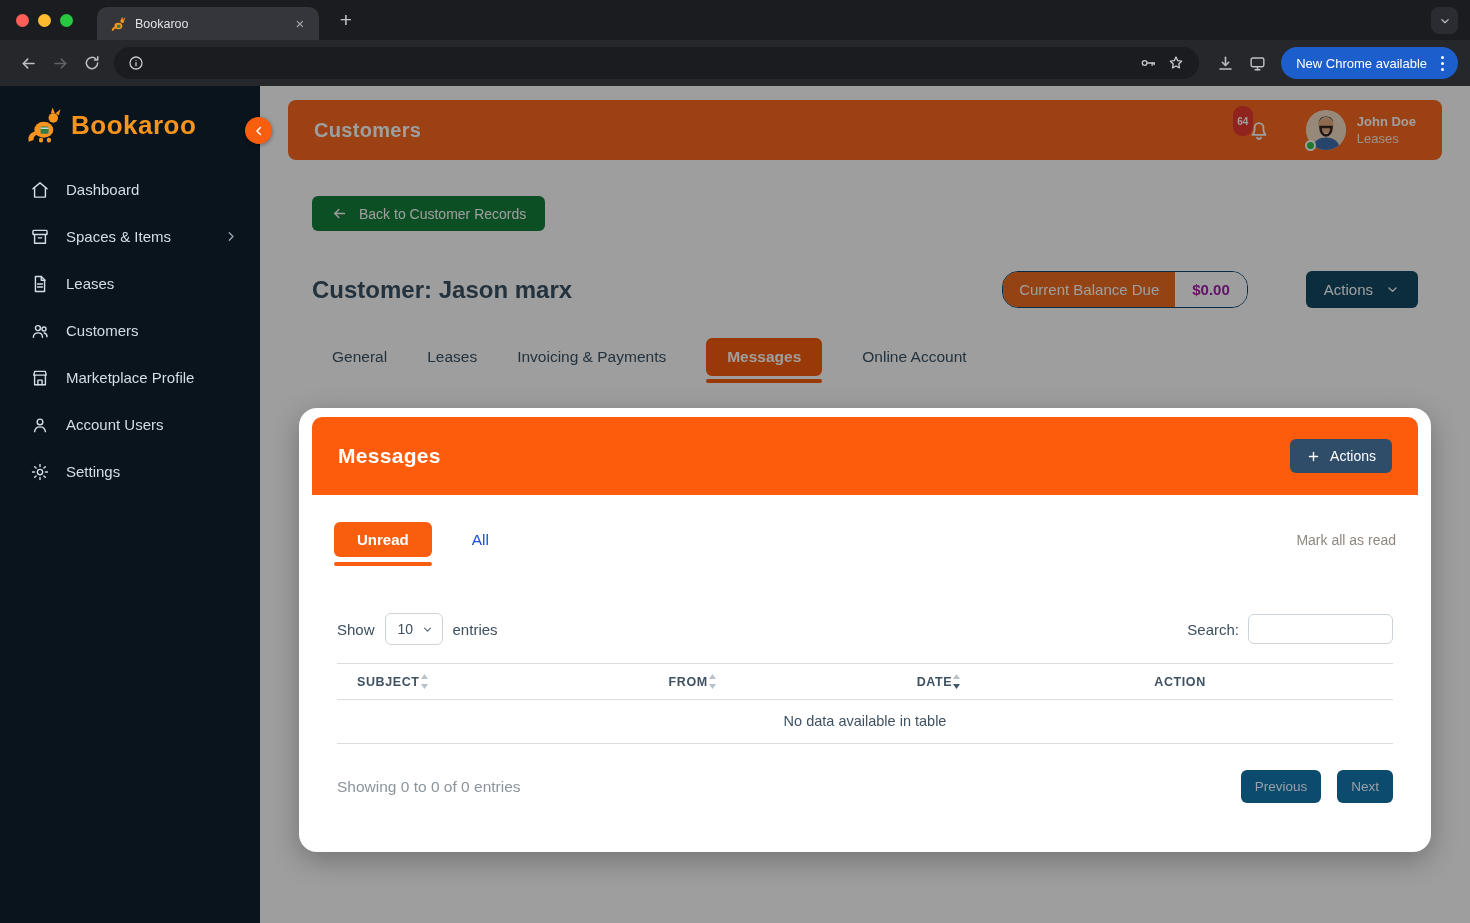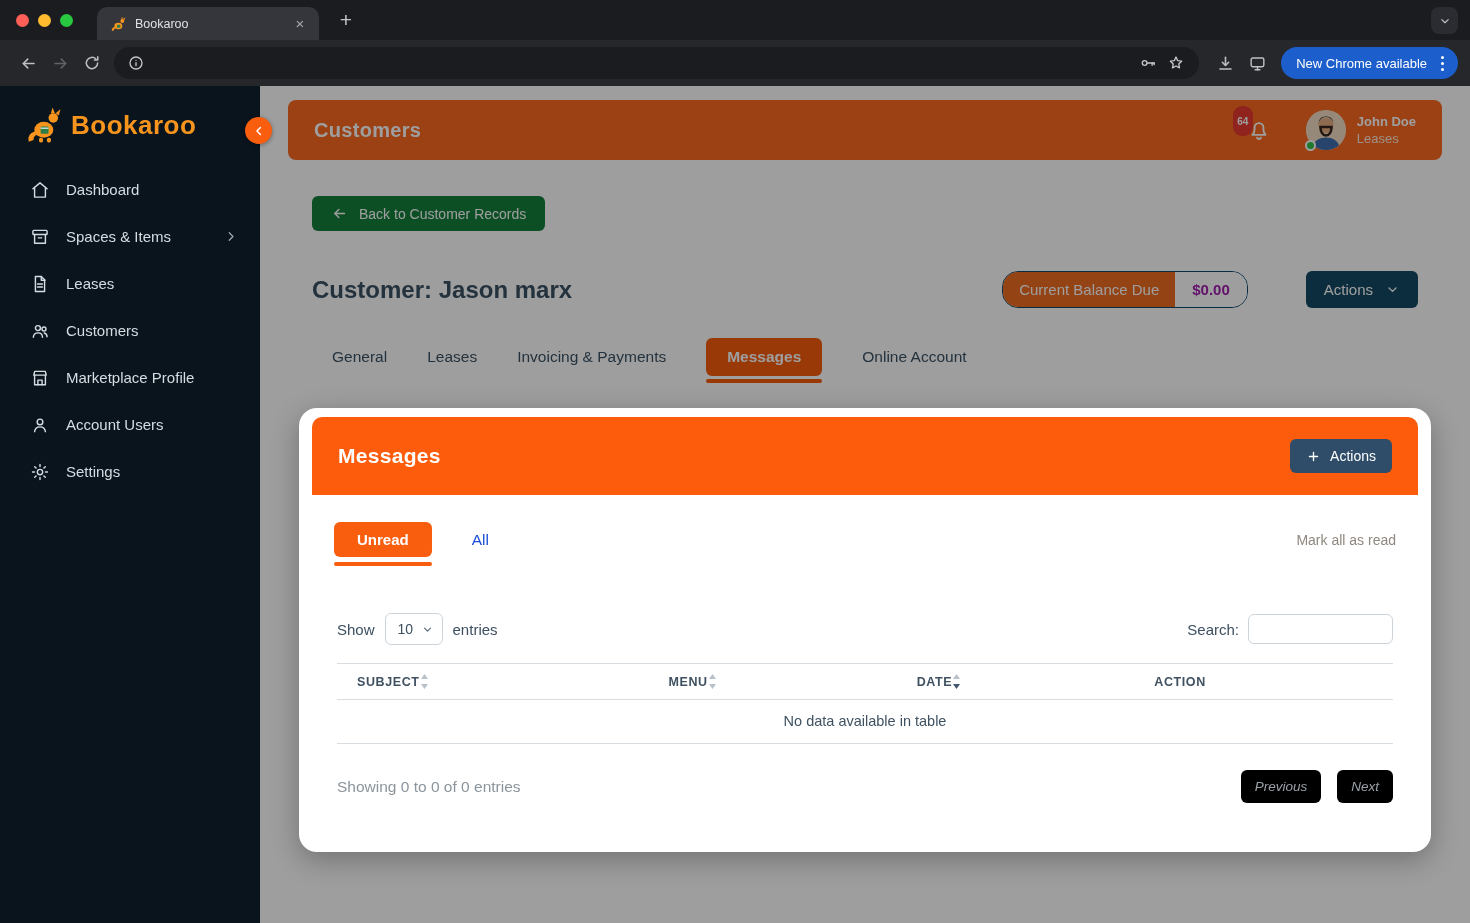--- a/index.html
+++ b/index.html
@@ -92,21 +92,21 @@
   .search-input { width:145px; height:30px; border:1px solid #ccd4da; border-radius:6px; font-family:inherit; font-size:14px; color:#3c4f60; padding:0 8px; outline:none; background:#fff; }
 
   .dtable { margin:18px 25px 0; }
   .thead { display:flex; border-top:1px solid #d8dde2; border-bottom:1px solid #d8dde2; }
   .th { display:flex; align-items:center; padding:10px 14px 10px 20px; font-size:12.5px; font-weight:bold; letter-spacing:.6px; color:#3f5161; cursor:pointer; }
   .th.c1{width:29.5%;} .th.c2{width:23.5%;} .th.c3{width:22.5%;} .th.c4{width:24.5%;}
   .empty-row { text-align:center; padding:13px 0 14px; color:#3f5161; font-size:14.5px; border-bottom:1px solid #d8dde2; }
 
   .card-footer { display:flex; align-items:center; margin:26px 25px 0; padding-bottom:36px; }
   .summary { color:#8b949c; font-size:15.5px; flex:1; }
-  .pg-btn { background:#000000; color:#9aa1a8; font-size:13.5px; border-radius:6px; padding:9px 14px; border:none; font-family:inherit; cursor:default;font-style:italic; }
+  .pg-btn { background:#0c4a6e; color:#9aa1a8; font-size:13.5px; border-radius:6px; padding:9px 14px; border:none; font-family:inherit; cursor:default; }
   .pg-btn + .pg-btn { margin-left:16px; }
 
   .collapse-btn { position:absolute; left:245px; top:117px; width:27px; height:27px; border-radius:50%; background:#f95d0e; color:#fff; border:none; z-index:70; display:flex; align-items:center; justify-content:center; cursor:pointer; box-shadow:0 1px 4px rgba(0,0,0,.4); }
 </style>
 </head>
 <body>
 
 <div class="browser">
   <div class="tabstrip">
     <div class="lights">
@@ -414,21 +414,21 @@
                   <span class="th c1">
                     <span>SUBJECT</span>
                     <span>
                         <svg width="9" height="15" viewBox="0 0 9 15">
                           <path d="M4.5 0 8 5H1z" fill="#b9c2cb"></path>
                           <path d="M4.5 15 1 10h7z" fill="#b9c2cb"></path>
                         </svg>
                       </span>
                   </span>
                   <span class="th c2">
-                    <span>MENU</span>
+                    <span>FROM</span>
                     <span>
                         <svg width="9" height="15" viewBox="0 0 9 15">
                           <path d="M4.5 0 8 5H1z" fill="#b9c2cb"></path>
                           <path d="M4.5 15 1 10h7z" fill="#b9c2cb"></path>
                         </svg>
                       </span>
                   </span>
                   <span class="th c3">
                     <span>DATE</span>
                     <span>

